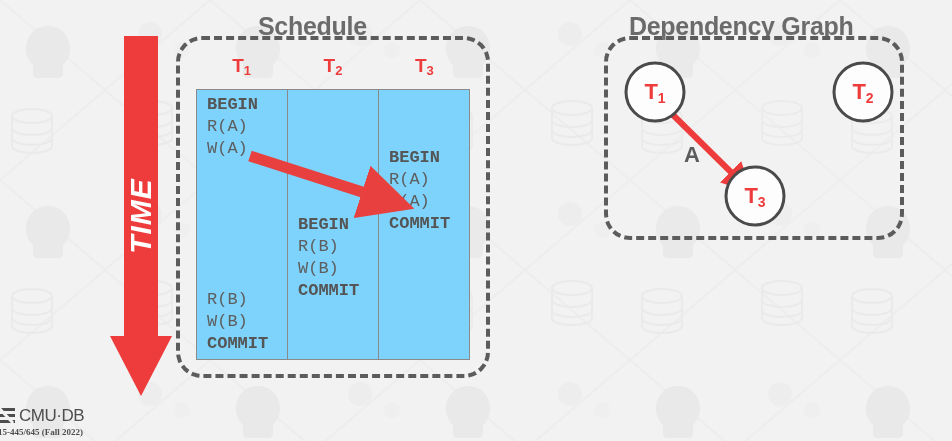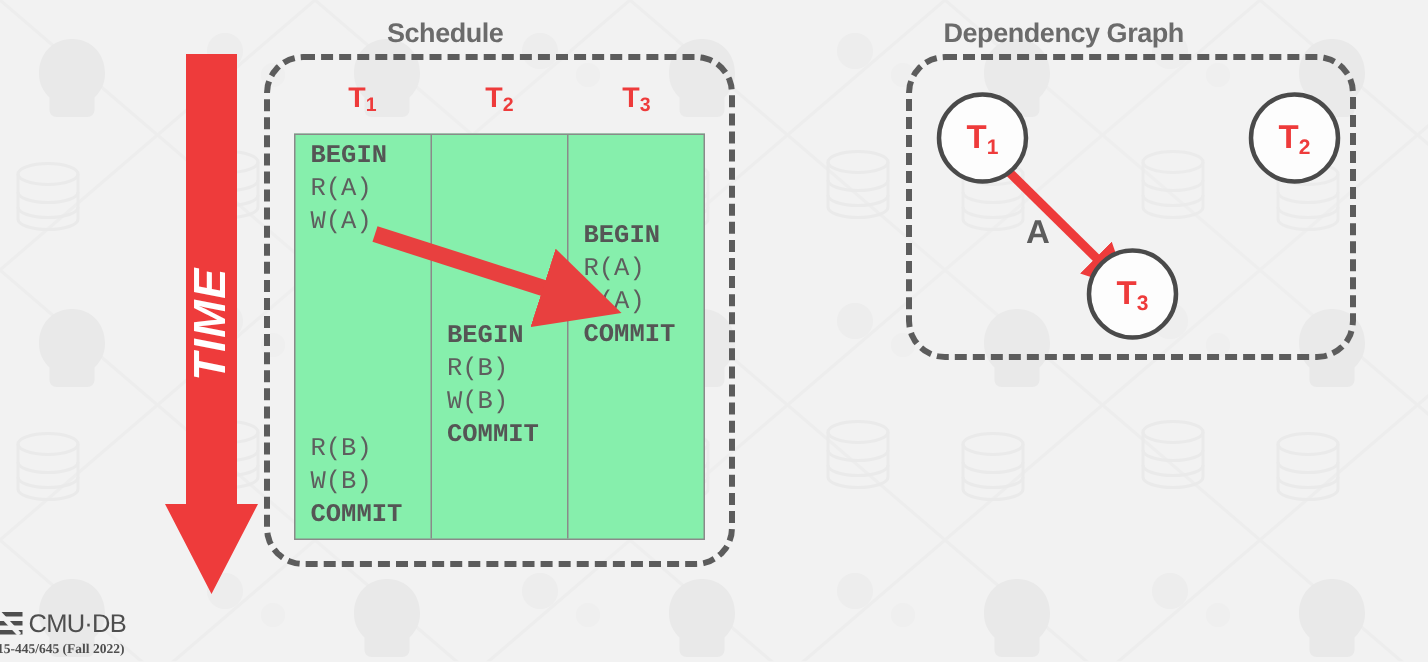--- a/index.html
+++ b/index.html
@@ -51,21 +51,21 @@
     letter-spacing: 1px;
     white-space: nowrap;
     font-family: "Liberation Sans", sans-serif;
   }
 
   
   .panel-title {
     position: absolute;
     color: #6b6b6b;
     font-weight: bold;
-    font-size: 18px;
+    font-size: 25px;
     letter-spacing: -0.3px;
     white-space: nowrap;
     font-family: "Liberation Sans", sans-serif;
   }
   #schedule-title { left: 258px; top: 12px; }
   #depgraph-title { left: 629px; top: 12px; text-align: right; }
 
   
   .dashed-box {
     position: absolute;
@@ -102,21 +102,21 @@
     font-size: 13px;
     vertical-align: -3px;
   }
 
   #schedule-table {
     position: absolute;
     left: 196px; top: 89px;
     width: 274px; height: 271px;
     display: flex;
     border: 1px solid #8a8a8a;
-    background: #86efac;
+    background: #7dd3fc;
     box-sizing: border-box;
   }
   .txn-col {
     flex: 1;
     position: relative;
     box-sizing: border-box;
   }
   .txn-col + .txn-col {
     border-left: 1px solid #8a8a8a;
   }

